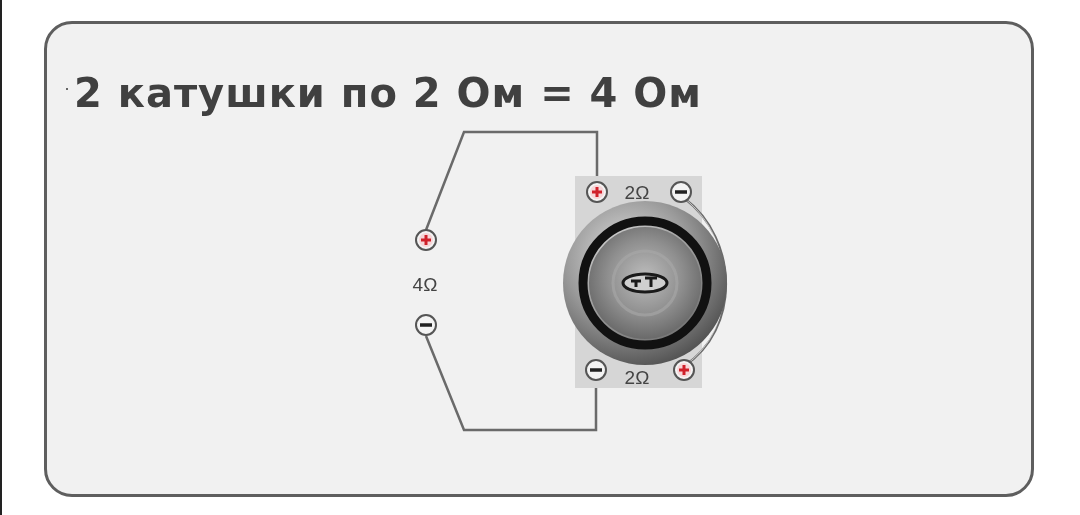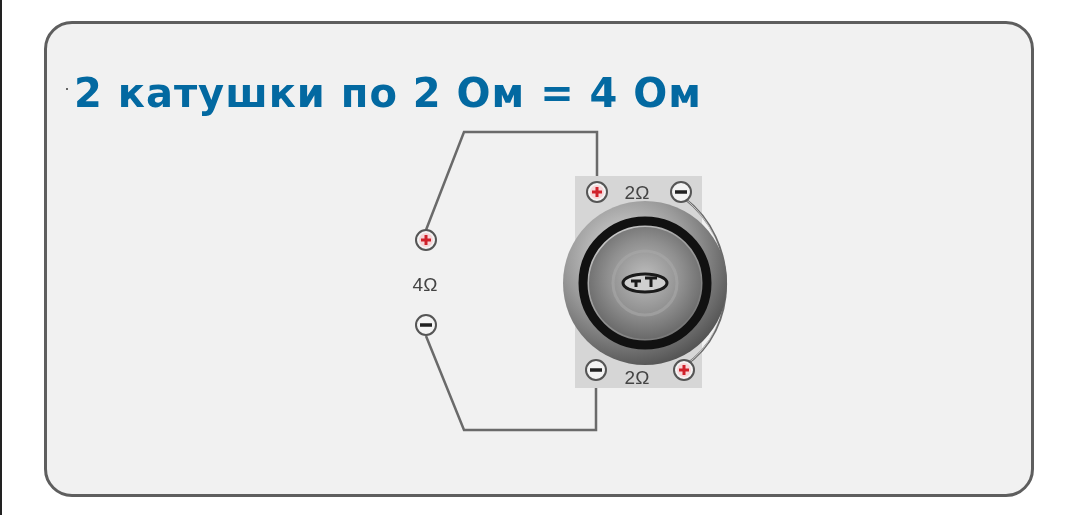--- a/index.html
+++ b/index.html
@@ -7,21 +7,21 @@
     width:1080px; height:515px; background:#ffffff; position:relative; overflow:hidden;
     font-family:"Liberation Sans", sans-serif;
   }
   .edge-line { position:absolute; left:0; top:0; width:2px; height:515px; background:#222; }
   .panel {
     position:absolute; left:44px; top:21px; width:990px; height:476px;
     background:#f1f1f1; border:3px solid #5e5e5e; border-radius:28px; box-sizing:border-box;
   }
   .title {
     position:absolute; left:74px; top:70px; font-family:"DejaVu Sans", sans-serif;
-    font-weight:bold; font-size:40px; color:#0369a1; letter-spacing:1px; white-space:nowrap;
+    font-weight:bold; font-size:40px; color:#404040; letter-spacing:1px; white-space:nowrap;
   }
   .title-dot { position:absolute; left:66px; top:88px; width:2px; height:2px; background:#666; }
   svg.diagram { position:absolute; left:0; top:0; }
   .lbl { font-family:"Liberation Sans", sans-serif; fill:#444; }
 </style>
 </head>
 <body>
 
 <div class="edge-line"></div>
 

